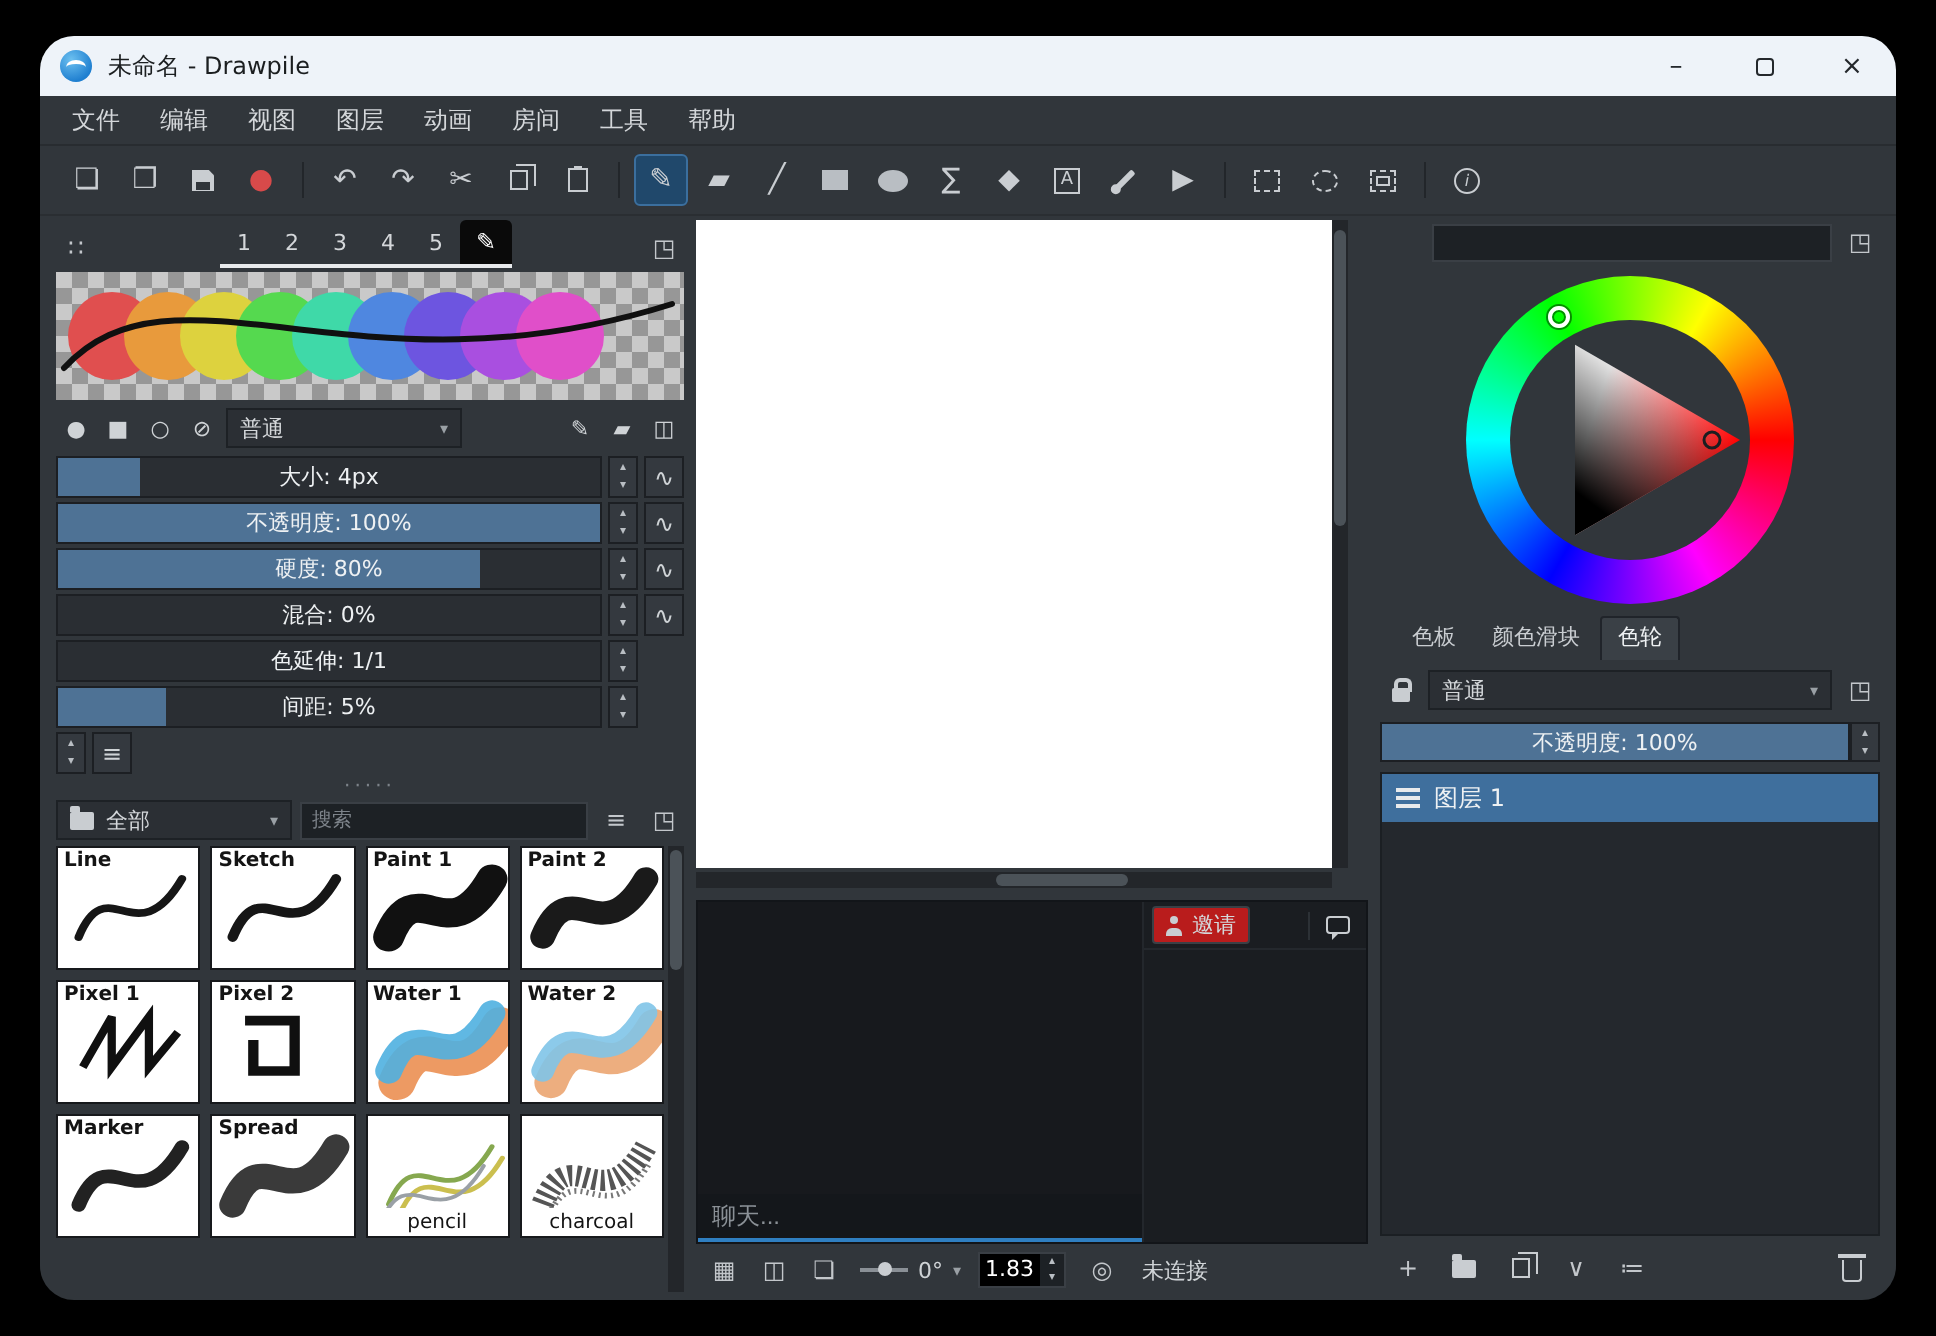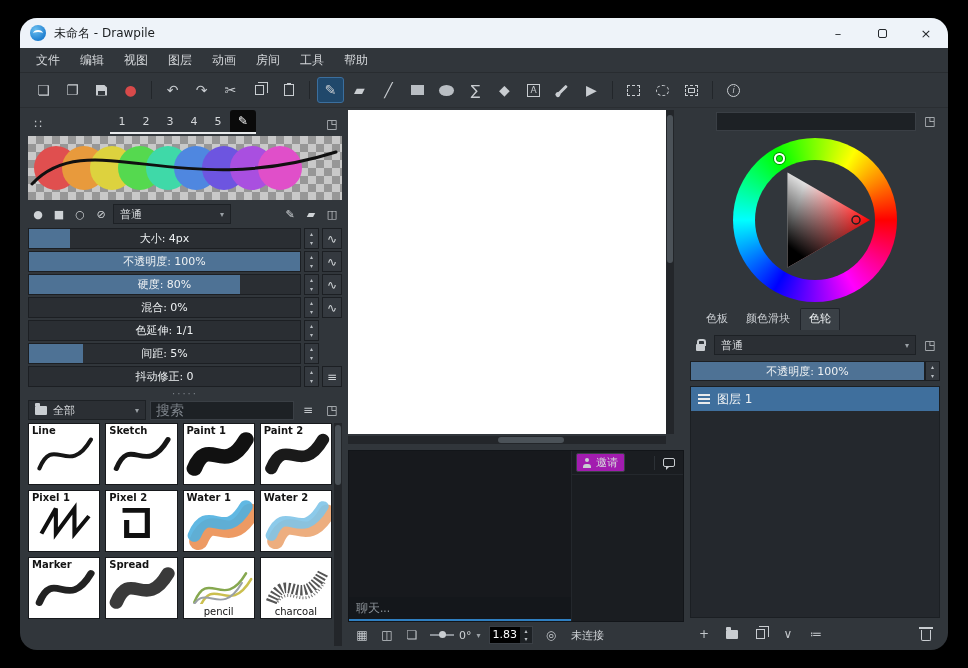--- a/index.html
+++ b/index.html
@@ -94,21 +94,21 @@
   .spincol i{flex:1;font-style:normal;font-size:6px;color:#b9bec3;display:flex;align-items:center;justify-content:center;line-height:1}
   .side-btn{width:20px;height:21px;display:flex;align-items:center;justify-content:center;background:#34393f;border:1px solid #1c1f23;color:#cfd3d6;font-size:12px;flex:0 0 auto}
   .side-empty{width:20px;height:21px;flex:0 0 auto}
 
   .splitter{height:8px;display:flex;align-items:center;justify-content:center;color:#7d838a;font-size:10px;letter-spacing:2px;flex:0 0 auto}
 
   
   .preset-header{height:22px;display:flex;gap:4px;align-items:center;flex:0 0 auto}
   .psel{width:118px;height:20px;background:#2b2f34;border:1px solid #1d2125;display:flex;align-items:center;gap:6px;padding:0 6px;font-size:11px;color:#d4d7da}
   .psel .arrow{margin-left:auto;font-size:8px;color:#9aa0a5}
-  .psearch{flex:1;height:19px;background:#1d2125;border:1px solid #3a3f45;color:#d4d7da;font-size:14px;padding:0 5px;min-width:0}
+  .psearch{flex:1;height:19px;background:#1d2125;border:1px solid #3a3f45;color:#d4d7da;font-size:10px;padding:0 5px;min-width:0}
   .psearch::placeholder{color:#7d838a}
   .preset-wrap{flex:1;display:flex;gap:2px;min-height:0}
   .preset-grid{flex:1;display:grid;grid-template-columns:repeat(4,1fr);gap:5px;overflow:hidden;align-content:start}
   .preset{position:relative;height:62px;background:#fff;border:1px solid #17191c;overflow:hidden}
   .preset svg{position:absolute;left:0;top:0;width:100%;height:100%}
   .preset.bottom svg{height:46px}
   .plabel{position:absolute;top:1px;left:3px;font-size:10px;font-weight:bold;color:#141414;z-index:2}
   .preset.bottom .plabel{top:auto;bottom:1px;left:0;right:0;text-align:center;font-weight:normal;font-size:10px}
   .vscroll{width:8px;background:#23262a;position:relative;flex:0 0 auto}
   .vscroll .thumb{position:absolute;left:1px;right:1px;background:#4b5258;border-radius:3px}
@@ -123,21 +123,21 @@
   .canvas-hs{left:0;top:326px;height:8px;width:318px}
 
   
   .chat-panel{margin-top:6px;height:172px;display:flex;border:1px solid #121519;flex:0 0 auto}
   .chat-left{flex:1;display:flex;flex-direction:column;background:#17191d;min-width:0}
   .chat-log{flex:1}
   .chat-input{height:24px;background:#14171b;border:none;border-bottom:2px solid #2f7fc1;color:#cfd3d6;font-size:12px;padding:0 7px;outline:none}
   .chat-input::placeholder{color:#8a9096}
   .userlist{width:112px;border-left:1px solid #23272c;display:flex;flex-direction:column;background:#1a1d21}
   .ul-head{height:24px;display:flex;align-items:center;gap:4px;padding:2px 4px;border-bottom:1px solid #24282d}
-  .invite-btn{height:19px;display:flex;align-items:center;gap:5px;padding:0 6px;background:#a21caf;border:1px solid #3a4046;border-radius:2px;font-size:11px;color:#d4d7da}
+  .invite-btn{height:19px;display:flex;align-items:center;gap:5px;padding:0 6px;background:#b91c1c;border:1px solid #3a4046;border-radius:2px;font-size:11px;color:#d4d7da}
   .ul-sep{width:1px;height:14px;background:#2c3136;margin-left:auto}
   .ul-body{flex:1}
 
   
   .statusbar{height:23px;margin-top:2px;display:flex;align-items:center;gap:8px;padding:0 4px;font-size:11px;color:#cfd3d6}
   .st-icons{display:flex;gap:5px}
   .rot-group{display:flex;align-items:center;gap:5px}
   .dial{width:24px;height:2px;background:#8a9096;position:relative;display:inline-block}
   .dial::after{content:"";position:absolute;left:9px;top:-3px;width:7px;height:7px;border-radius:50%;background:#c9cdd1}
   .rot-group .arrow{font-size:8px;color:#9aa0a5}
@@ -399,24 +399,20 @@
                 <div class="fill" style="width: 20%;"></div>
                 <span class="slabel">间距: 5%</span>
               </div>
               <div class="spincol">
                 <i>▴</i>
                 <i>▾</i>
               </div>
               <div class="side-empty"></div>
             </div>
             <div class="srow">
-              <div class="slider">
-                <div class="fill" style="width: 0%;"></div>
-                <span class="slabel">抖动修正: 0</span>
-              </div>
               <div class="spincol">
                 <i>▴</i>
                 <i>▾</i>
               </div>
               <div class="side-btn">≡</div>
             </div>
           </div>
 
         <div class="splitter">·····</div>
 

